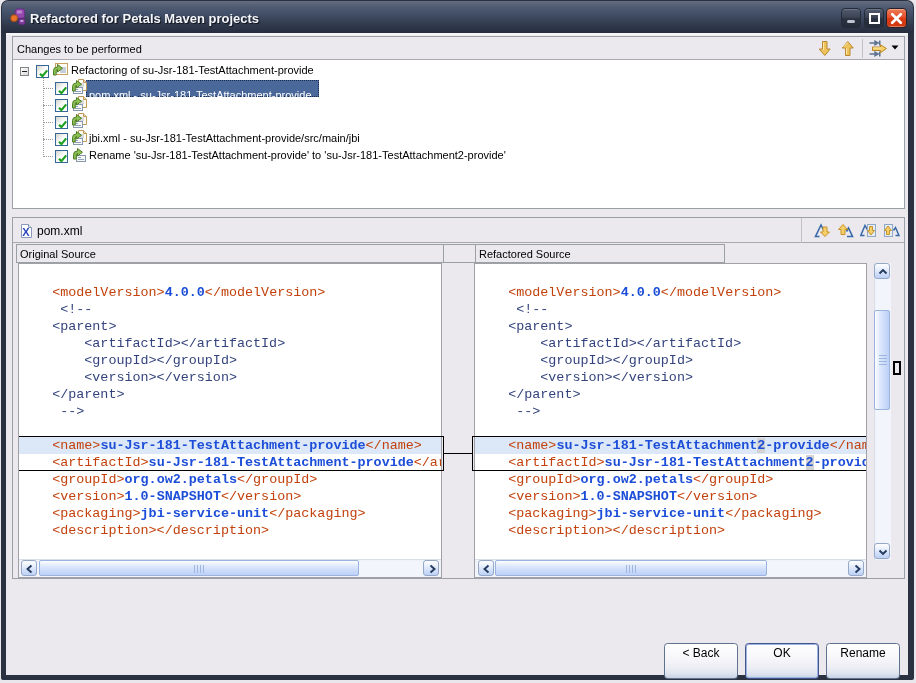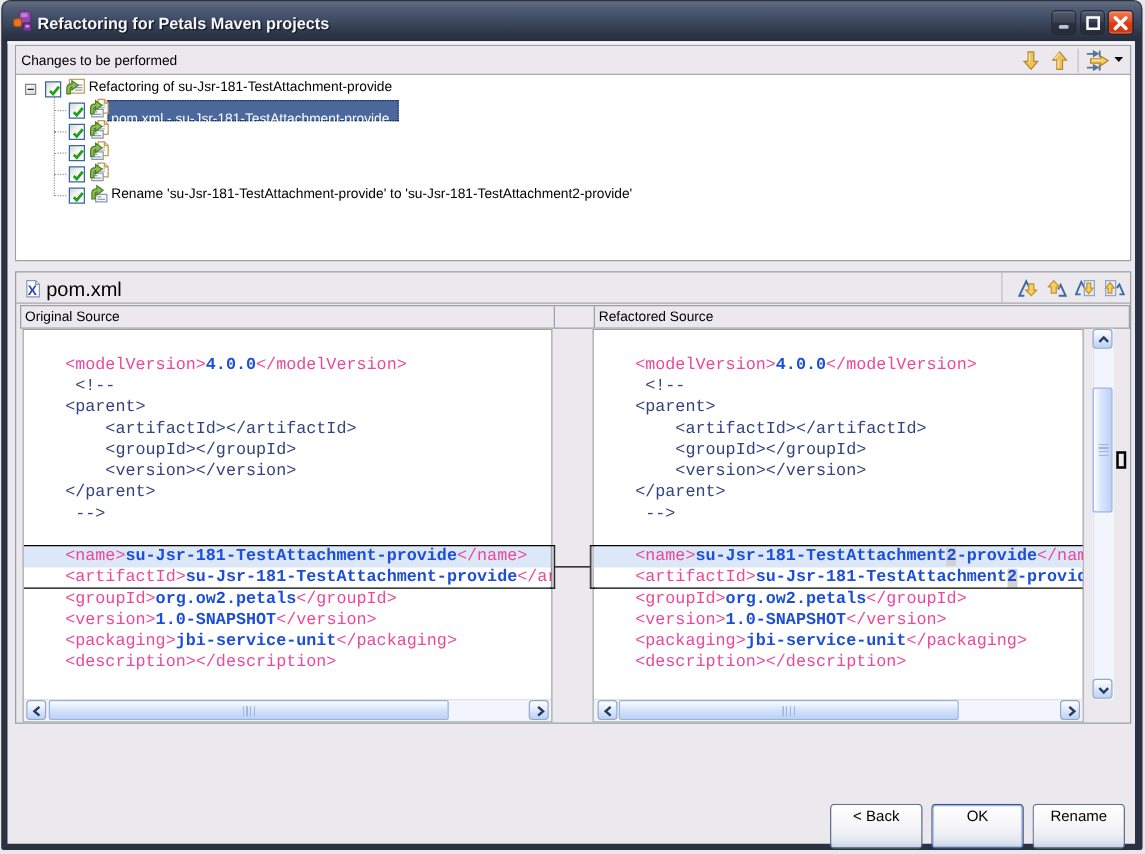--- a/index.html
+++ b/index.html
@@ -2,21 +2,21 @@
 <html><head>
 <meta charset="utf-8">
 <style>
 * { margin:0; padding:0; box-sizing:border-box; }
 html,body { width:916px; height:683px; overflow:hidden; }
 body { position:relative; font-family:"Liberation Sans",sans-serif; background:#e9e7ec; -webkit-font-smoothing:antialiased; }
 .abs { position:absolute; }
 .txt11 { font-size:11px; color:#000; white-space:nowrap; }
 .txt11,.code,.btn,.t,text { will-change:transform; }
 .code { font-family:"Liberation Mono",monospace; font-size:13.4px; line-height:17px; white-space:pre; }
-.tag { color:#ec4899; }
+.tag { color:#c2410c; }
 .val { color:#1d4ed8; font-weight:bold; }
 .com { color:#33437e; }
 .cbx { width:13px; height:13px; border:1px solid #35679a; background:linear-gradient(135deg,#d6d6ce,#ffffff 55%); position:absolute; }
 .hsb { background:#f2f5fb; box-shadow:inset 0 1px 1px #d8dee8; }
 .sbtn { position:absolute; width:16px; height:16px; border:1px solid #95a8c8; border-radius:3px; background:linear-gradient(#ffffff,#e2ebfb 45%,#cfdefa 70%,#bed2f6); }
 .sthumb { position:absolute; border:1px solid #9ab2de; border-radius:2px; background:linear-gradient(#fdfefe,#dbe7fc 40%,#cbdbfa 70%,#bdd0f6); }
 .vthumb { position:absolute; border:1px solid #9ab2de; border-radius:2px; background:linear-gradient(to right,#fdfefe,#dbe7fc 40%,#cbdbfa 70%,#bdd0f6); }
 .btn { position:absolute; height:36px; border:1px solid #5f7391; border-radius:3.5px; background:linear-gradient(#ffffff,#f6f6fa 45%,#eceef4 70%,#dde3ee 88%,#c5d1e4); font-size:12px; color:#000; text-align:center; line-height:19px; }
 
 </style>
@@ -46,21 +46,21 @@
     <g id="gcheck">
       <path d="M3 6.8 L5.4 9.1 L10.2 3.4" fill="none" stroke="#1fa11f" stroke-width="2.2"></path>
     </g>
   </defs>
 </svg>
 
 <div class="abs" style="left:1px; top:0px; width:913px; height:680px; background:#2a3140; border-radius:7px 7px 2px 2px;"></div>
 
 <div class="abs" style="left:2px; top:1px; width:911px; height:32px; border-radius:6px 6px 0 0;
   background:linear-gradient(to bottom,#646e82 0%,#515c72 18%,#43506a 38%,#3a4459 58%,#2e3749 80%,#252d3d 100%);"></div>
-<div class="abs t" style="left:30px; top:11px; font-size:13px; font-weight:bold; color:#f4f6fa; text-shadow:1px 1px 1px #0c1018;">Refactoring for Petals Maven projects</div>
+<div class="abs t" style="left:30px; top:11px; font-size:13px; font-weight:bold; color:#f4f6fa; text-shadow:1px 1px 1px #0c1018;">Refactored for Petals Maven projects</div>
 
 <svg class="abs" style="left:10px; top:8px;" width="19" height="19" viewBox="0 0 22 22">
   <rect x="6" y="1" width="11" height="11" rx="3" fill="#9448ae" stroke="#5f2d7c" stroke-width="1"></rect>
   <rect x="8" y="3" width="6" height="3.5" rx="1.2" fill="#bd85d0"></rect>
   <rect x="1" y="8" width="7.5" height="7.5" rx="2.8" fill="#e8732a" stroke="#a84c0c" stroke-width="1"></rect>
   <rect x="10" y="12" width="7.5" height="7.5" rx="2.2" fill="#7d3a99" stroke="#55266e" stroke-width="1"></rect>
   <rect x="12" y="14" width="3.5" height="2.2" rx="0.6" fill="#c9a0da"></rect>
 </svg>
 
 <div class="abs" style="left:841px; top:8px; width:20px; height:20px; border-radius:4px; border:1px solid #242b38; background:linear-gradient(#525b6e,#3a4252 48%,#2b3342 52%,#242c3a); box-shadow:inset 0 1px 0 #6d7688;">
@@ -150,40 +150,41 @@
     <svg class="abs icon-file" style="left:58px; top:51px;" width="17" height="17" viewBox="0 0 17 17">
           <use href="#gfile"></use>
         </svg>
 
     <div class="abs cbx" style="left:42px; top:72px;"><svg width="13" height="13" viewBox="0 0 13 13">
             <use href="#gcheck"></use>
           </svg></div>
     <svg class="abs icon-file" style="left:58px; top:68px;" width="17" height="17" viewBox="0 0 17 17">
           <use href="#gfile"></use>
         </svg>
+    <div class="abs txt11" style="left:76px; top:71px;">jbi.xml - su-Jsr-181-TestAttachment-provide/src/main/jbi</div>
 
     <div class="abs cbx" style="left:42px; top:89px;"><svg width="13" height="13" viewBox="0 0 13 13">
             <use href="#gcheck"></use>
           </svg></div>
     <svg class="abs icon-ren" style="left:58px; top:85px;" width="17" height="17" viewBox="0 0 17 17">
           <use href="#gren"></use>
         </svg>
     <div class="abs txt11" style="left:76px; top:88px;">Rename 'su-Jsr-181-TestAttachment-provide' to 'su-Jsr-181-TestAttachment2-provide'</div>
   </div>
 </div>
 
 <div class="abs" style="left:12px; top:217px; width:893px; height:362px; border:1px solid #9aa0a6; background:#ebe9ee;">
 
   <div class="abs" style="left:0; top:0; width:891px; height:25px; border-bottom:1px solid #a8a8ae;">
     <svg class="abs" style="left:7px; top:5px;" width="13" height="16" viewBox="0 0 13 16">
       <path d="M1.5 1.5 h7 l3 3 v10 h-10 z" fill="#ffffff" stroke="#8898b8" stroke-width="1"></path>
       <path d="M8.5 1.5 v3 h3" fill="#dde6f0" stroke="#8898b8" stroke-width="1"></path>
       <text x="2.2" y="13" font-family="Liberation Sans" font-size="11" font-weight="bold" fill="#2846c0">X</text>
     </svg>
-    <div class="abs txt11" style="left:24px; top:6px; font-size:16px;">pom.xml</div>
+    <div class="abs txt11" style="left:24px; top:6px; font-size:12px;">pom.xml</div>
     <div class="abs" style="left:788px; top:0px; width:1px; height:25px; background:#c0c0c6;"></div>
     <svg class="abs" style="left:801px; top:4px;" width="16" height="17" viewBox="0 0 16 17">
       <path d="M5.5 14.5 L1.5 14.5 L7 3 L10 9" fill="none" stroke="#3a6aa8" stroke-width="1.6"></path>
       <path d="M9 5 h4 v5 h2.5 L11 14.5 L6.5 10 h2.5 z" fill="#f5cf6a" stroke="#c8922a" stroke-width="1"></path>
     </svg>
     <svg class="abs" style="left:825px; top:4px;" width="16" height="17" viewBox="0 0 16 17">
       <path d="M9 14.5 L14.5 14.5 L10.5 6 L8.5 9.5" fill="none" stroke="#3a6aa8" stroke-width="1.6"></path>
       <path d="M3 12.5 h4 v-5 h2.5 L5 2.5 L0.5 7.5 h2.5 z" fill="#f5cf6a" stroke="#c8922a" stroke-width="1"></path>
     </svg>
     <svg class="abs" style="left:847px; top:4px;" width="17" height="17" viewBox="0 0 17 17">
@@ -191,21 +192,21 @@
       <rect x="7.5" y="2.5" width="8" height="12" fill="#e4ecf4" stroke="#90a8c8" stroke-width="1"></rect>
       <path d="M9.5 4.5 h3 v4 h2 L11 13 L7.5 8.5 h2 z" fill="#f5cf6a" stroke="#c8922a" stroke-width="1"></path>
     </svg>
     <svg class="abs" style="left:870px; top:4px;" width="17" height="17" viewBox="0 0 17 17">
       <rect x="1.5" y="2.5" width="8" height="12" fill="#e4ecf4" stroke="#90a8c8" stroke-width="1"></rect>
       <path d="M3.5 12.5 h3 v-4 h2 L5 4 L1.5 8.5 h2 z" fill="#f5cf6a" stroke="#c8922a" stroke-width="1"></path>
       <path d="M12.5 13.5 L16 13.5 L12.5 5.5 L10.5 8.5" fill="none" stroke="#3a6aa8" stroke-width="1.5"></path>
     </svg>
   </div>
 
-  <div class="abs" style="left:3px; top:26px; width:888px; height:19px; border:1px solid #9aa0a6; background:#ebe9ee;">
+  <div class="abs" style="left:3px; top:26px; width:709px; height:19px; border:1px solid #9aa0a6; background:#ebe9ee;">
     <div class="abs txt11" style="left:3px; top:3px;">Original Source</div>
     <div class="abs" style="left:426px; top:0; width:1px; height:17px; background:#9aa0a6;"></div>
     <div class="abs" style="left:458px; top:0; width:1px; height:17px; background:#9aa0a6;"></div>
     <div class="abs txt11" style="left:462px; top:3px;">Refactored Source</div>
   </div>
 
   <div class="abs" style="left:5px; top:45px; width:424px; height:315px; border:1px solid #a0a0a6; background:#ffffff; overflow:hidden;">
     <div class="abs" style="left:0px; top:173px; width:424px; height:17px; background:#dce8f7;"></div>
     <div class="abs code" id="lcode" style="left:1px; top:20px;">    <span class="tag">&lt;modelVersion&gt;</span><span class="val">4.0.0</span><span class="tag">&lt;/modelVersion&gt;</span><br>     <span class="com">&lt;!--</span><br>    <span class="com">&lt;parent&gt;</span><br>        <span class="com">&lt;artifactId&gt;&lt;/artifactId&gt;</span><br>        <span class="com">&lt;groupId&gt;&lt;/groupId&gt;</span><br>        <span class="com">&lt;version&gt;&lt;/version&gt;</span><br>    <span class="com">&lt;/parent&gt;</span><br>     <span class="com">--&gt;</span><br><br>    <span class="tag">&lt;name&gt;</span><span class="val">su-Jsr-181-TestAttachment-provide</span><span class="tag">&lt;/name&gt;</span><br>    <span class="tag">&lt;artifactId&gt;</span><span class="val">su-Jsr-181-TestAttachment-provide</span><span class="tag">&lt;/artifactId&gt;</span><br>    <span class="tag">&lt;groupId&gt;</span><span class="val">org.ow2.petals</span><span class="tag">&lt;/groupId&gt;</span><br>    <span class="tag">&lt;version&gt;</span><span class="val">1.0-SNAPSHOT</span><span class="tag">&lt;/version&gt;</span><br>    <span class="tag">&lt;packaging&gt;</span><span class="val">jbi-service-unit</span><span class="tag">&lt;/packaging&gt;</span><br>    <span class="tag">&lt;description&gt;&lt;/description&gt;</span></div>
     <div class="abs" style="left:-1px; top:172px; width:424px; height:35px; border:1px solid #000;"></div>

